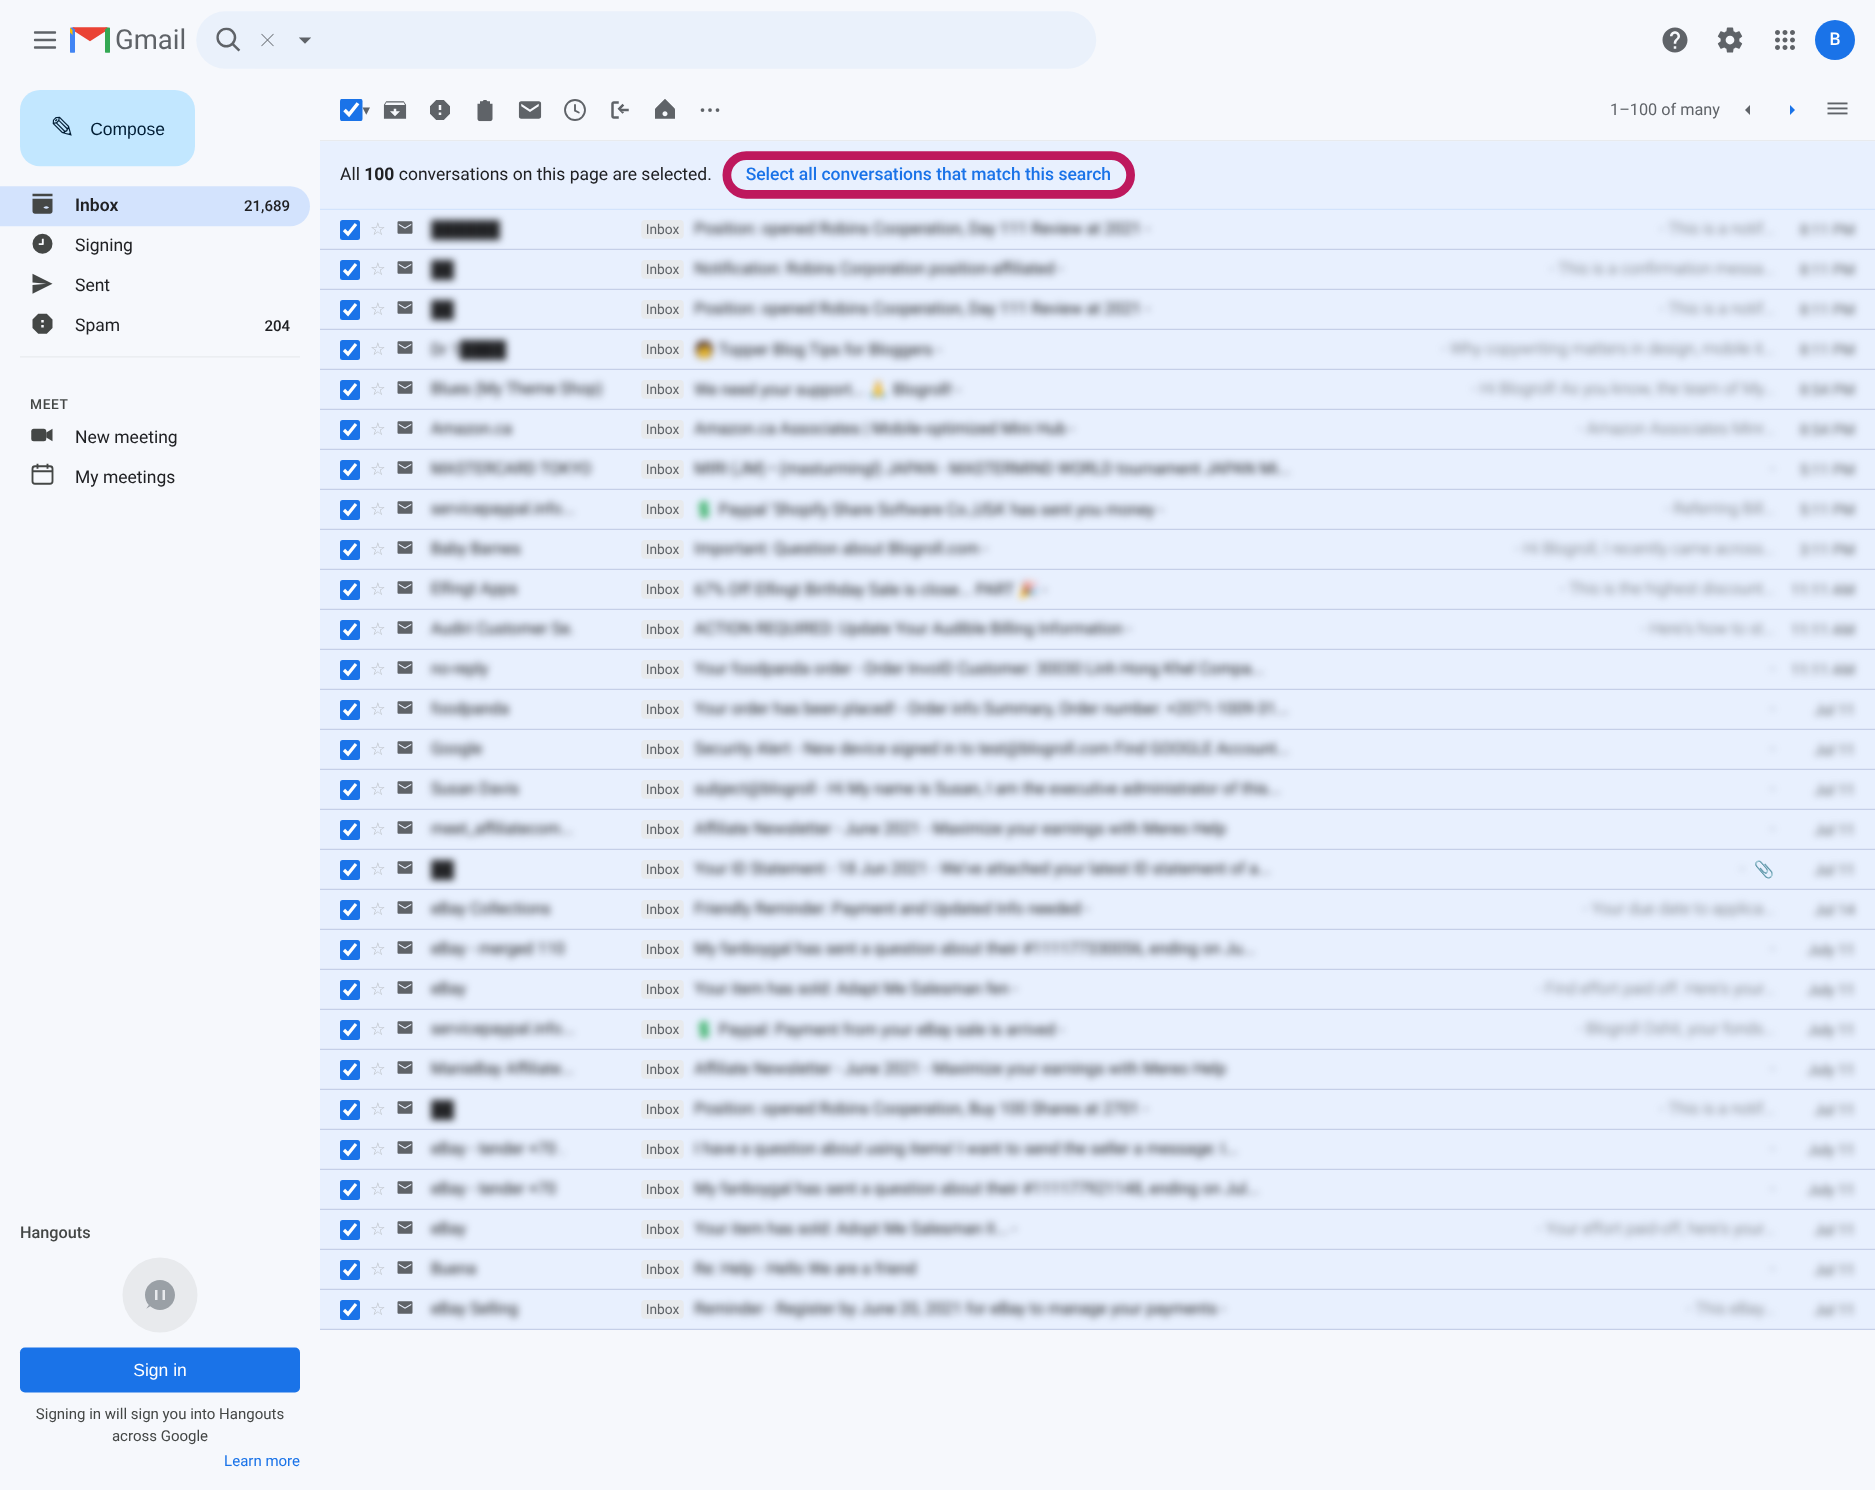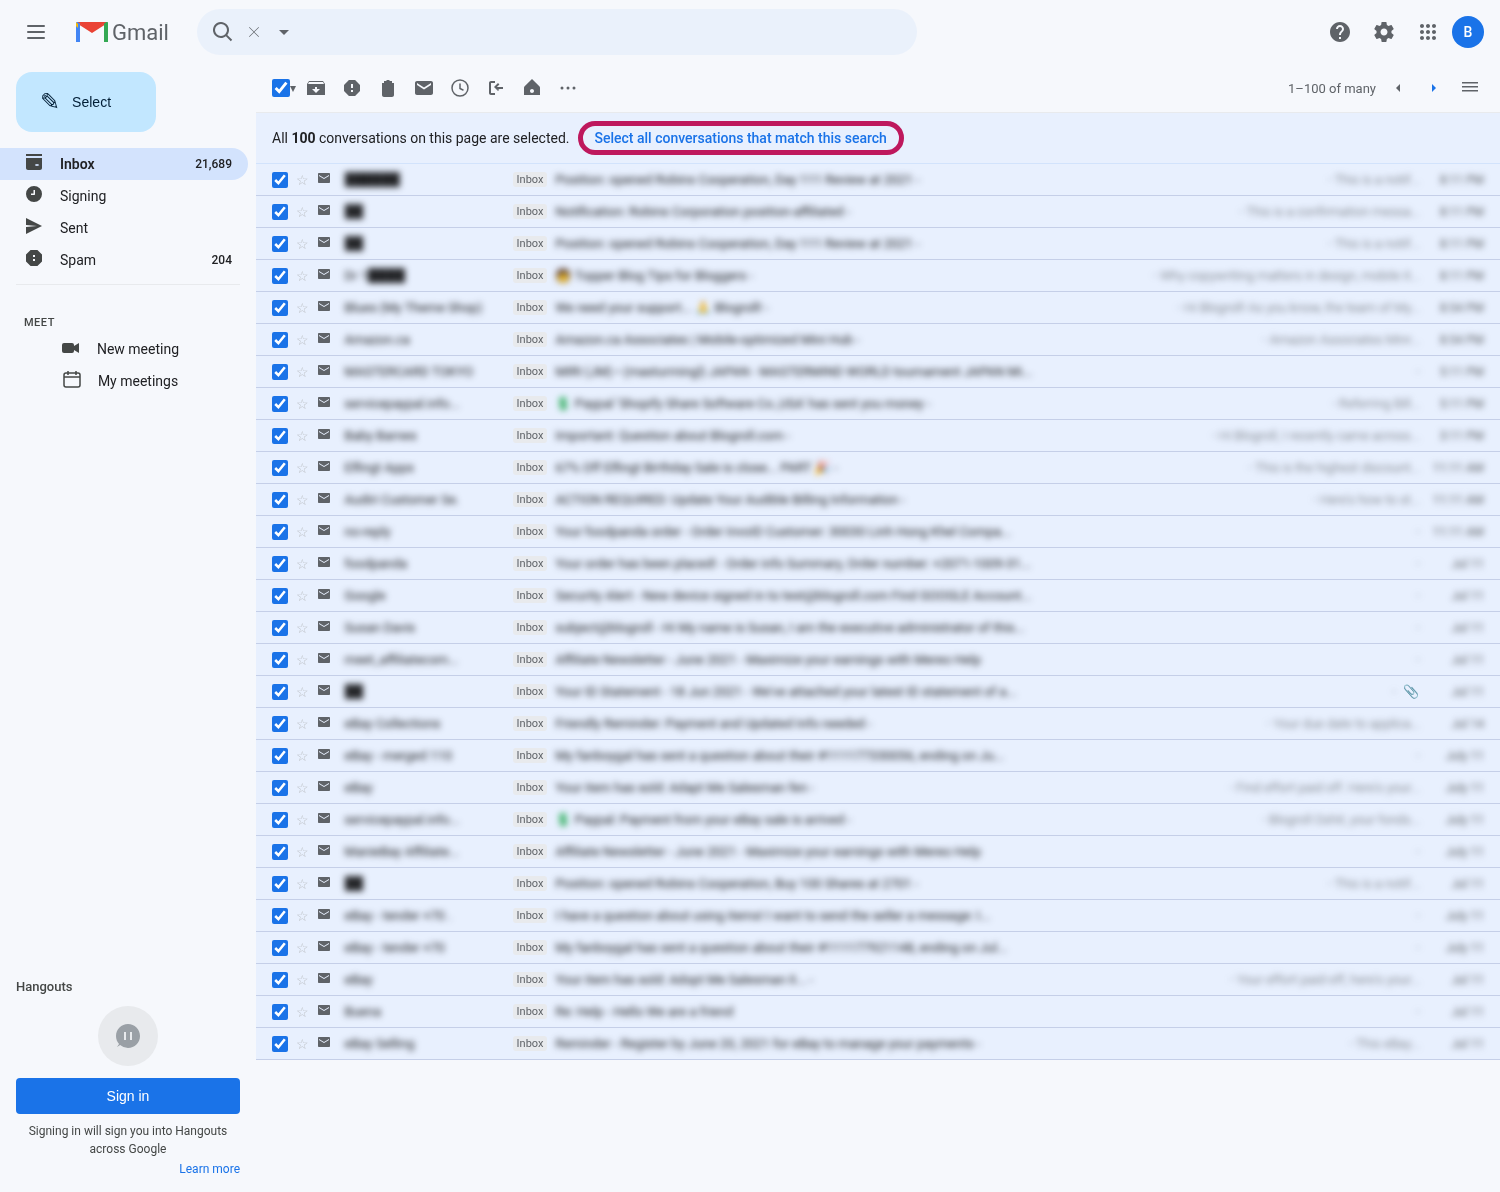--- a/index.html
+++ b/index.html
@@ -1,19 +1,19 @@
 <!DOCTYPE html>
 <html><head>
   <meta charset="utf-8">
   <style>
     * { box-sizing: border-box; margin: 0; padding: 0; }
     body { font-family: 'Google Sans', Roboto, Arial, sans-serif; background: #f6f8fc; color: #202124; font-size: 14px; overflow: hidden; height: 1192px; width: 1500px; }
 
     
-    .header { display: flex; align-items: center; height: 64px; padding: 0 16px; background: #f6f8fc; gap: 20px; }
+    .header { display: flex; align-items: center; height: 64px; padding: 0 16px; background: #f6f8fc; gap: 0; }
     .hamburger-btn { width: 40px; height: 40px; display: flex; align-items: center; justify-content: center; border-radius: 50%; cursor: pointer; border: none; background: transparent; }
     .logo-area { display: flex; align-items: center; gap: 4px; margin-right: 8px; }
     .gmail-logo-g { width: 32px; height: 32px; }
     .gmail-text { font-size: 22px; color: #5f6368; font-weight: 400; }
     .search-bar { flex: 1; max-width: 720px; display: flex; align-items: center; background: #eaf1fb; border-radius: 24px; padding: 0 16px; height: 46px; gap: 12px; }
     .search-bar input { border: none; background: transparent; outline: none; font-size: 16px; color: #202124; flex: 1; }
     .header-actions { display: flex; align-items: center; gap: 4px; margin-left: auto; }
     .icon-btn { width: 40px; height: 40px; display: flex; align-items: center; justify-content: center; border-radius: 50%; cursor: pointer; border: none; background: transparent; color: #5f6368; font-size: 20px; }
     .avatar { width: 32px; height: 32px; border-radius: 50%; background: #1a73e8; color: white; display: flex; align-items: center; justify-content: center; font-size: 14px; font-weight: 500; cursor: pointer; }
 
@@ -22,21 +22,21 @@
 
     
     .sidebar { width: 256px; flex-shrink: 0; padding-top: 8px; display: flex; flex-direction: column; overflow-y: auto; background: #f6f8fc; }
     .compose-btn { display: flex; align-items: center; gap: 12px; background: #c2e7ff; border-radius: 16px; padding: 16px 24px; margin: 0 8px 16px 16px; cursor: pointer; font-size: 14px; font-weight: 500; color: #001d35; border: none; width: 140px; }
     .nav-item { display: flex; align-items: center; padding: 4px 16px 4px 24px; height: 32px; border-radius: 0 16px 16px 0; cursor: pointer; gap: 16px; margin-right: 8px; font-size: 14px; }
     .nav-item.active { background: #d3e3fd; font-weight: 600; }
     .nav-icon { width: 20px; text-align: center; color: #444746; font-size: 16px; }
     .nav-label { flex: 1; color: #202124; }
     .nav-count { color: #202124; font-size: 12px; font-weight: 500; }
     .section-label { padding: 8px 16px 4px 24px; font-size: 11px; color: #444746; font-weight: 500; text-transform: uppercase; letter-spacing: 0.5px; margin-top: 8px; }
-    .meet-item { display: flex; align-items: center; padding: 4px 16px 4px 8px; height: 32px; cursor: pointer; gap: 16px; font-size: 14px; border-radius: 0 16px 16px 0; margin-right: 8px; justify-content: center; }
+    .meet-item { display: flex; align-items: center; padding: 4px 16px 4px 24px; height: 32px; cursor: pointer; gap: 16px; font-size: 14px; border-radius: 0 16px 16px 0; margin-right: 8px; }
     .hangouts-section { padding: 16px; margin-top: auto; }
     .hangouts-title { font-size: 13px; color: #444746; font-weight: 500; margin-bottom: 12px; }
     .hangouts-avatar { width: 60px; height: 60px; border-radius: 50%; background: #e8eaed; display: flex; align-items: center; justify-content: center; margin: 0 auto 12px; }
     .hangouts-avatar svg { width: 36px; height: 36px; fill: #9aa0a6; }
     .signin-btn { width: 100%; background: #1a73e8; color: white; border: none; border-radius: 4px; padding: 10px; font-size: 14px; font-weight: 500; cursor: pointer; margin-bottom: 8px; }
     .signin-desc { font-size: 12px; color: #444746; text-align: center; line-height: 1.5; }
     .learn-more { color: #1a73e8; cursor: pointer; text-decoration: none; font-size: 12px; display: block; text-align: right; margin-top: 4px; }
 
     
     .email-section { flex: 1; overflow: hidden; display: flex; flex-direction: column; }
@@ -45,21 +45,21 @@
     .checkbox-wrap { display: flex; align-items: center; }
     .toolbar-checkbox { width: 18px; height: 18px; accent-color: #1a73e8; cursor: pointer; }
     .chevron-down { font-size: 12px; color: #5f6368; cursor: pointer; }
     .pagination { margin-left: auto; display: flex; align-items: center; gap: 8px; font-size: 13px; color: #5f6368; }
     .page-nav-btn { width: 28px; height: 28px; display: flex; align-items: center; justify-content: center; border-radius: 50%; cursor: pointer; border: none; background: transparent; color: #5f6368; }
     .density-btn { cursor: pointer; border: none; background: transparent; color: #5f6368; padding: 4px; }
 
     
     .selection-banner { background: #e8f0fe; padding: 8px 16px; display: flex; align-items: center; gap: 8px; font-size: 14px; border-bottom: 1px solid #d2e3fc; }
     .select-all-link { color: #1a73e8; cursor: pointer; font-weight: 500; }
-    .select-all-link.circled { border: 5px solid #be185d; border-radius: 20px; padding: 4px 12px; color: #1a73e8; }
+    .select-all-link.circled { border: 7px solid #be185d; border-radius: 20px; padding: 4px 12px; color: #1a73e8; }
 
     
     .email-list { overflow-y: auto; flex: 1; }
     .email-row { display: flex; align-items: center; padding: 0 16px; height: 32px; background: #e8f0fe; border-bottom: 1px solid #c5cfe8; cursor: pointer; font-size: 13px; gap: 8px; }
     .row-checkbox { width: 16px; height: 16px; accent-color: #1a73e8; flex-shrink: 0; }
     .row-star { font-size: 14px; color: #bdc1c6; flex-shrink: 0; cursor: pointer; }
     .row-sender { width: 160px; flex-shrink: 0; font-size: 13px; color: #202124; font-weight: 400; overflow: hidden; text-overflow: ellipsis; white-space: nowrap; }
     .row-label-tag { font-size: 11px; background: #e8eaed; border-radius: 3px; padding: 1px 4px; color: #5f6368; flex-shrink: 0; }
     .row-subject { flex: 1; overflow: hidden; text-overflow: ellipsis; white-space: nowrap; color: #202124; }
     .row-snippet { color: #5f6368; font-weight: 300; }
@@ -126,21 +126,21 @@
     </button>
     <div class="avatar">B</div>
   </div>
 </div>
 
 <div class="main-layout">
 
   <div class="sidebar">
     <button class="compose-btn">
       <span style="font-size:24px; color:#001d35;">✎</span>
-      <span>Select</span>
+      <span>Compose</span>
     </button>
 
     <div class="nav-item active">
       <span class="nav-icon">
         <svg width="20" height="20" viewBox="0 0 20 20" fill="#444746">
             <path d="M18 12h-2.18c-.42 1.16-1.52 2-2.82 2s-2.4-.84-2.82-2H2v4c0 1.1.9 2 2 2h12c1.1 0 2-.9 2-2v-4zM18 6H2v8h2.18C4.6 12.84 5.7 12 7 12s2.4.84 2.82 2h.36c.42-1.16 1.52-2 2.82-2s2.4.84 2.82 2H18V6zM2 4h16V2H2v2z"></path>
           </svg>
       </span>
       <span class="nav-label">Inbox</span>
       <span class="nav-count">21,689</span>

